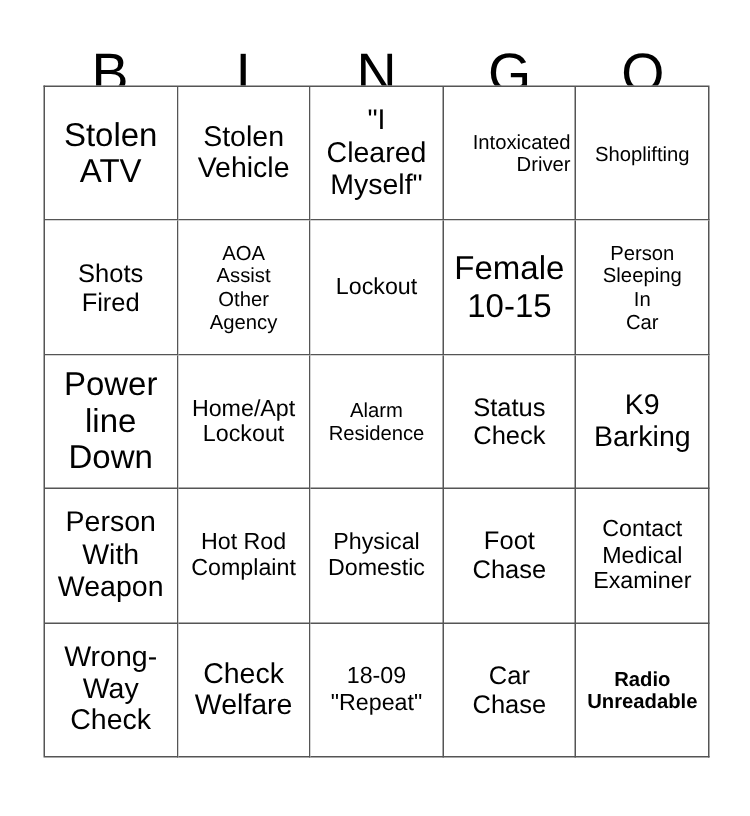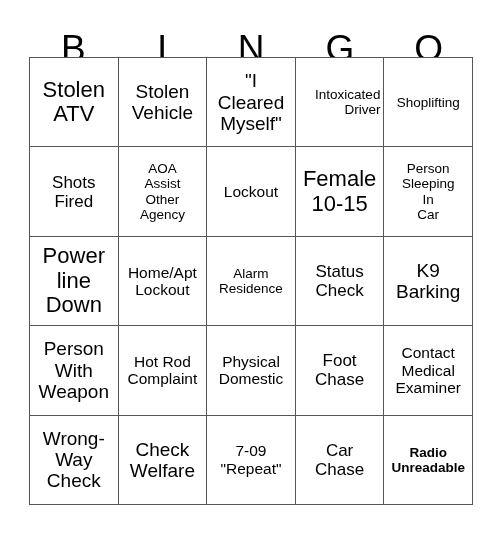--- a/index.html
+++ b/index.html
@@ -199,21 +199,21 @@
     <div class="cell fs-md" style="border-right-color: rgb(85, 85, 85); border-bottom-color: rgb(85, 85, 85);">
         <span class="cell-text">Wrong-
 Way
 Check</span>
       </div>
     <div class="cell fs-md" style="border-right-color: rgb(85, 85, 85); border-bottom-color: rgb(85, 85, 85);">
         <span class="cell-text">Check
 Welfare</span>
       </div>
     <div class="cell fs-sm" style="border-right-color: rgb(85, 85, 85); border-bottom-color: rgb(85, 85, 85);">
-        <span class="cell-text">7-09
+        <span class="cell-text">18-09
 "Repeat"</span>
       </div>
     <div class="cell fs-xl" style="border-right-color: rgb(85, 85, 85); border-bottom-color: rgb(85, 85, 85);">
         <span class="cell-text">Car
 Chase</span>
       </div>
     <div class="cell fs-xs" style="border-right-color: rgb(85, 85, 85); border-bottom-color: rgb(85, 85, 85); font-weight: bold;">
         <span class="cell-text">Radio
 Unreadable</span>
       </div>

